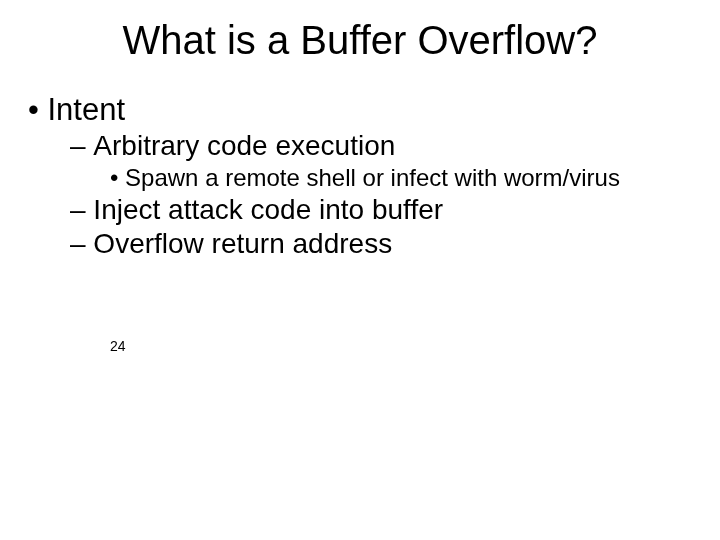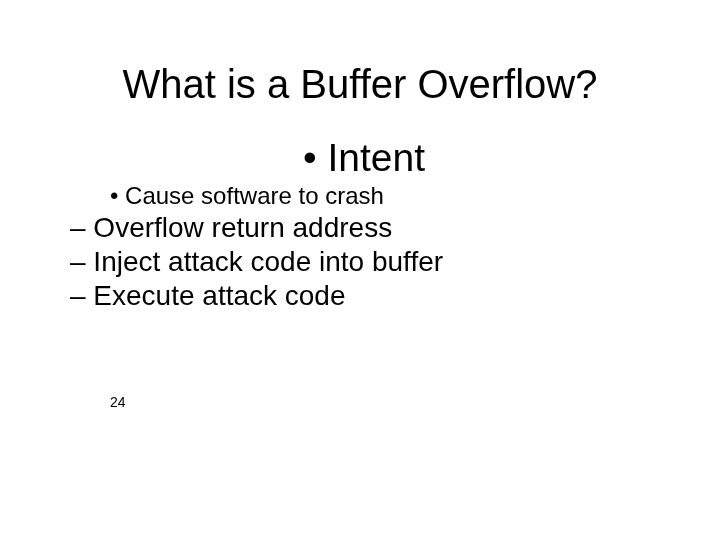--- a/index.html
+++ b/index.html
@@ -10,84 +10,82 @@
     background: #ffffff;
     font-family: Arial, Helvetica, sans-serif;
     color: #000000;
     overflow: hidden;
   }
   .slide {
     position: relative;
     width: 720px;
     height: 384px;
     box-sizing: border-box;
-    margin-top: 44px;
   }
   .title {
     position: absolute;
     top: 18px;
     left: 0;
     width: 100%;
     text-align: center;
     font-size: 40px;
     font-weight: 400;
   }
   .content {
     position: absolute;
     top: 90px;
     left: 28px;
     right: 20px;
   }
   .lvl1 {
-    font-size: 39px;
+    font-size: 31px;
     margin: 2px 0 2px 0;
-    text-align: center;
   }
   .lvl2 {
     font-size: 28px;
     margin: 2px 0 2px 42px;
   }
   .lvl3 {
     font-size: 24px;
     margin: 2px 0 2px 82px;
   }
   .lvl4 {
     font-size: 20px;
     margin: 2px 0 2px 128px;
   }
   .page-num {
     position: absolute;
     left: 110px;
-    bottom: 18px;
+    bottom: 30px;
     font-size: 14px;
     color: #000;
   }
 </style>
 </head>
 <body>
 
 <div class="slide">
 
   <div class="title">What is a Buffer Overflow?</div>
 
   <div class="content">
 
     <div class="lvl1">•&nbsp;<span>Intent</span></div>
 
+    <div class="lvl2">–&nbsp;<span>Arbitrary code execution</span></div>
+
+    <div class="lvl3">•&nbsp;<span>Spawn a remote shell or infect with worm/virus</span></div>
 
 
 
-    <div class="lvl3">•&nbsp;<span>Cause software to crash</span></div>
 
 
+    <div class="lvl2">–&nbsp;<span>Inject attack code into buffer</span></div>
 
     <div class="lvl2">–&nbsp;<span>Overflow return address</span></div>
 
-    <div class="lvl2">–&nbsp;<span>Inject attack code into buffer</span></div>
 
-
-    <div class="lvl2">–&nbsp;<span>Execute attack code</span></div>
 
   </div>
 
   <div class="page-num">24</div>
 
 </div>
 
 </body></html>

